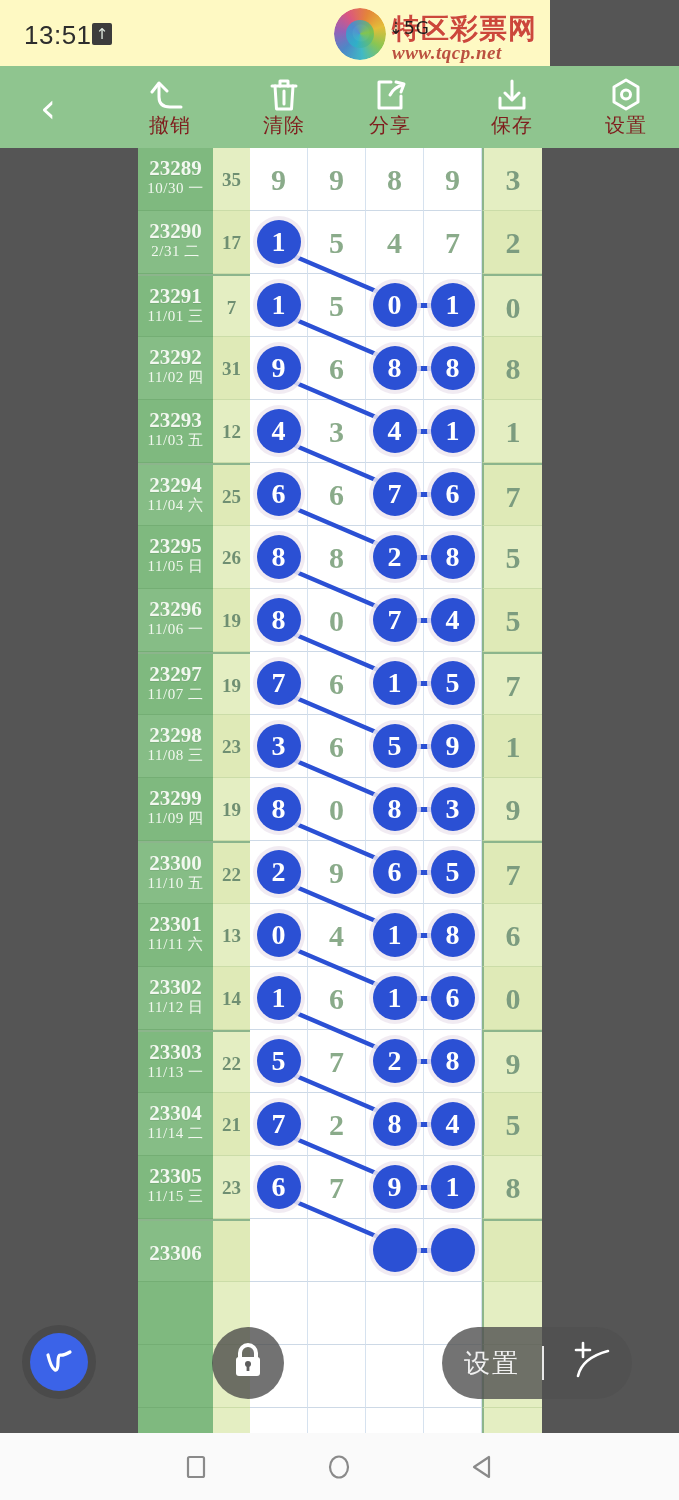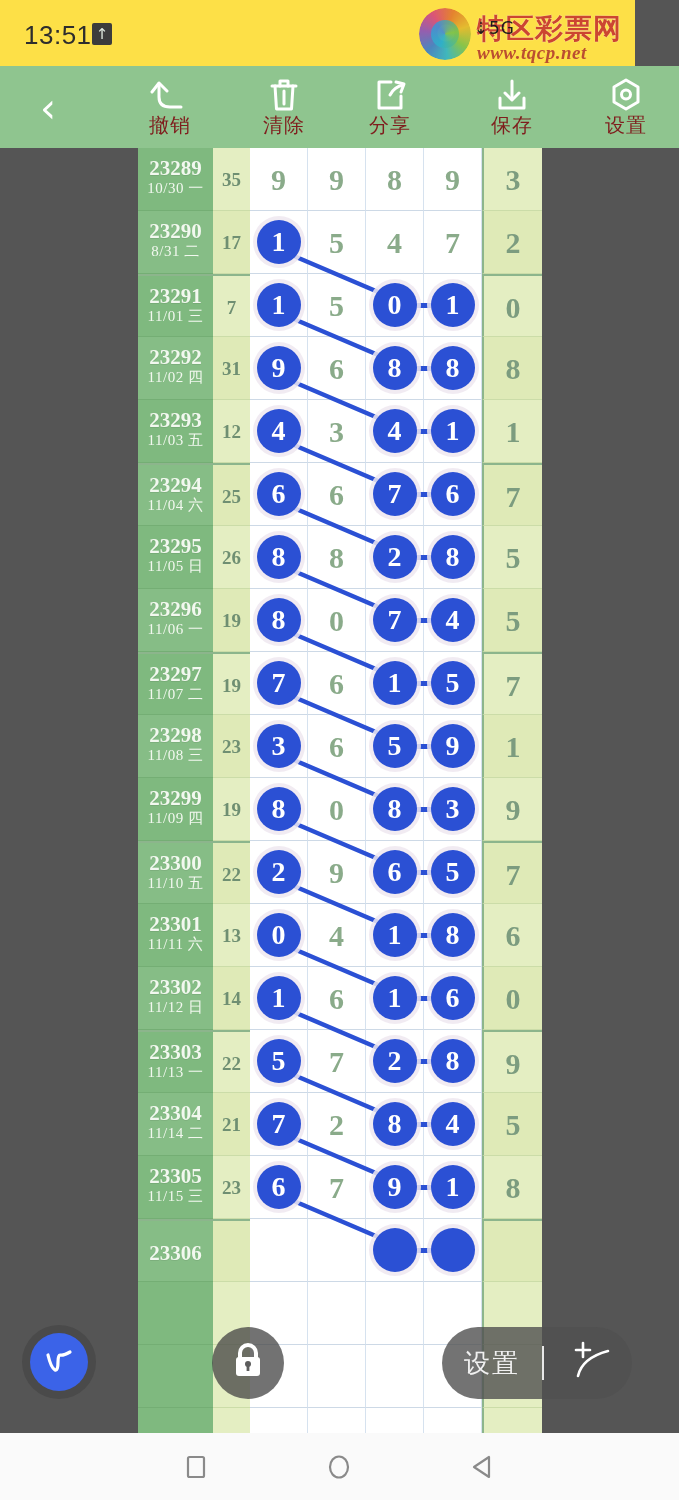--- a/index.html
+++ b/index.html
@@ -6,22 +6,22 @@
   html,body { width:679px; height:1500px; }
   body {
     font-family: "Liberation Serif", "DejaVu Serif", serif;
     background:#555555;
     position:relative;
     overflow:hidden;
   }
 
   
   #statusbar{
-    position:absolute; left:0; top:0; width:635px; height:66px;
-    background:#fde047;
+    position:absolute; left:0; top:0; width:550px; height:66px;
+    background:#fef9c3;
   }
   #clock{
     position:absolute; left:24px; top:20px;
     font-family:"Liberation Sans",sans-serif;
     font-size:26px; color:#2d2d2d; letter-spacing:.5px;
   }
   #upload-icon{
     position:absolute; left:92px; top:23px;
     width:20px;height:22px; background:#3c3c3c; border-radius:2px;
     color:#dfe9df; font-size:15px; line-height:22px; text-align:center;
@@ -299,21 +299,21 @@
           <span class="plain">8</span>
         </div>
         <div class="c-ball b4">
           <span class="plain">9</span>
         </div>
         <div class="c-last">3</div>
       </div>
       <div class="row alt" style="top: 63px;">
         <div class="c-id">
           <span class="idn">23290</span>
-          <span class="idd">8/31 二</span>
+          <span class="idd">2/31 二</span>
         </div>
         <div class="c-sum">17</div>
         <div class="c-ball b1">
           <span class="circle">1</span>
         </div>
         <div class="c-ball b2">
           <span class="plain">5</span>
         </div>
         <div class="c-ball b3">
           <span class="plain">4</span>

